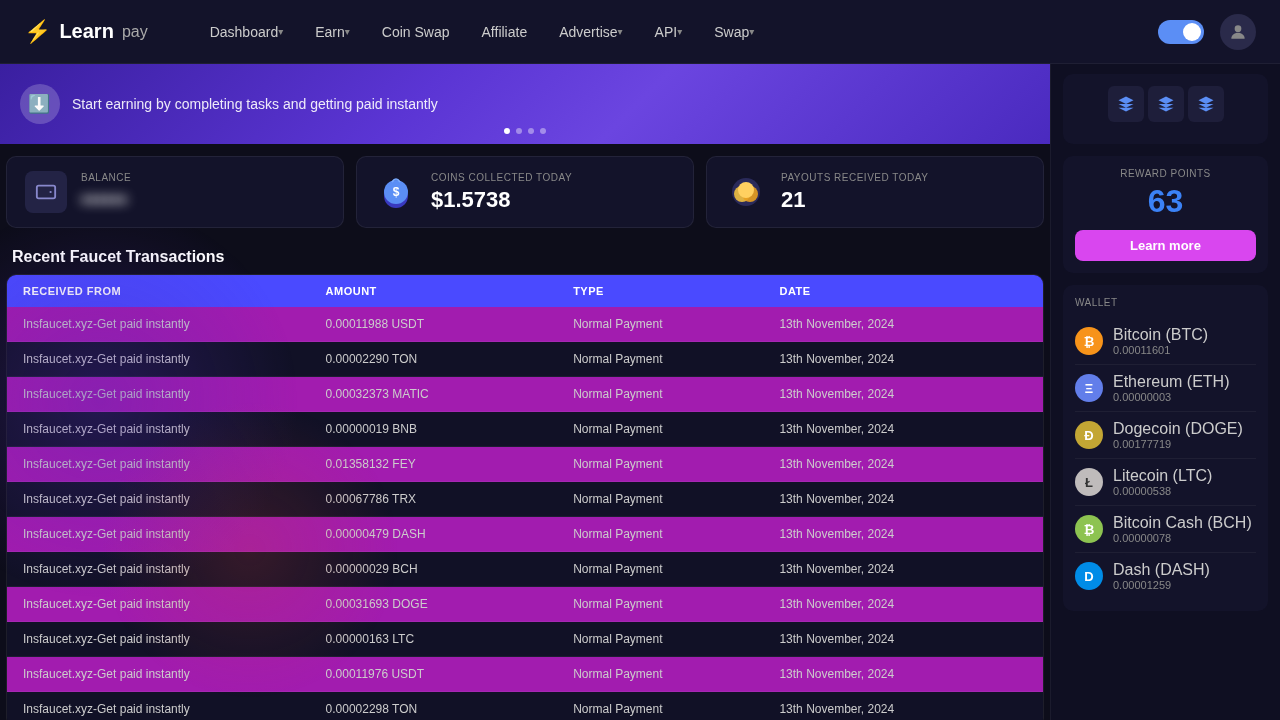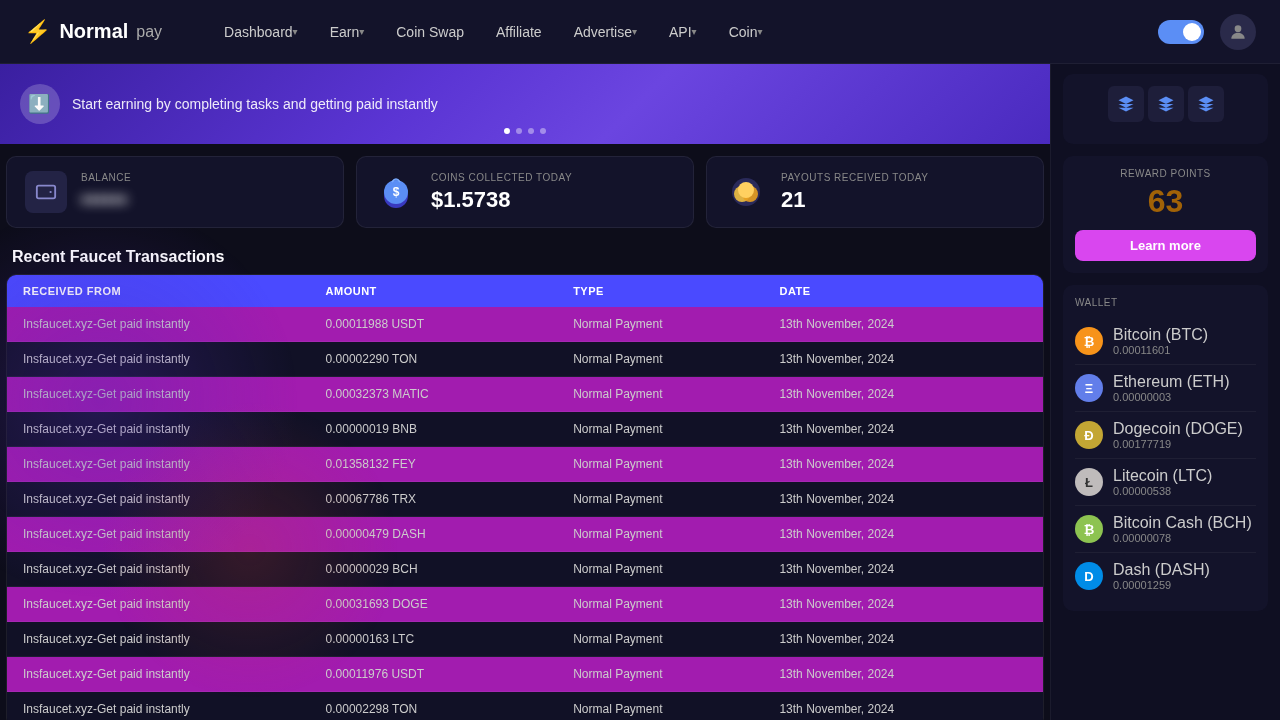--- a/index.html
+++ b/index.html
@@ -332,21 +332,21 @@
     .reward-label {
       font-size: 10px;
       color: #888;
       text-transform: uppercase;
       letter-spacing: 0.5px;
       margin-bottom: 4px;
     }
     .reward-value {
       font-size: 32px;
       font-weight: 700;
-      color: #a16207;
+      color: #3b82f6;
       margin-bottom: 10px;
     }
     .learn-btn {
       background: #d946ef;
       color: #fff;
       border: none;
       border-radius: 8px;
       padding: 8px 16px;
       font-size: 13px;
       font-weight: 600;
@@ -413,21 +413,21 @@
       color: #fff;
       user-select: none;
     }
   </style>
 </head>
 <body>
 
 <nav class="navbar">
   <a class="logo">
     <span class="logo-icon">⚡</span>
-    <span>Normal</span>
+    <span>Learn</span>
       <span class="logo-pay">pay</span>
   </a>
   <div class="nav-links">
     <div class="nav-item">
       <span>Dashboard</span>
       <span class="chevron">▾</span>
     </div>
     <div class="nav-item">
       <span>Earn</span>
       <span class="chevron">▾</span>
@@ -440,21 +440,21 @@
     </div>
     <div class="nav-item">
       <span>Advertise</span>
       <span class="chevron">▾</span>
     </div>
     <div class="nav-item">
       <span>API</span>
       <span class="chevron">▾</span>
     </div>
     <div class="nav-item">
-      <span>Coin</span>
+      <span>Swap</span>
       <span class="chevron">▾</span>
     </div>
   </div>
   <div class="nav-right">
     <div class="toggle-switch"></div>
     <div class="avatar">
       <svg width="20" height="20" viewBox="0 0 24 24" fill="#888">
           <circle cx="12" cy="8" r="4"></circle>
           <path d="M4 20c0-4 3.6-7 8-7s8 3 8 7"></path>
         </svg>

